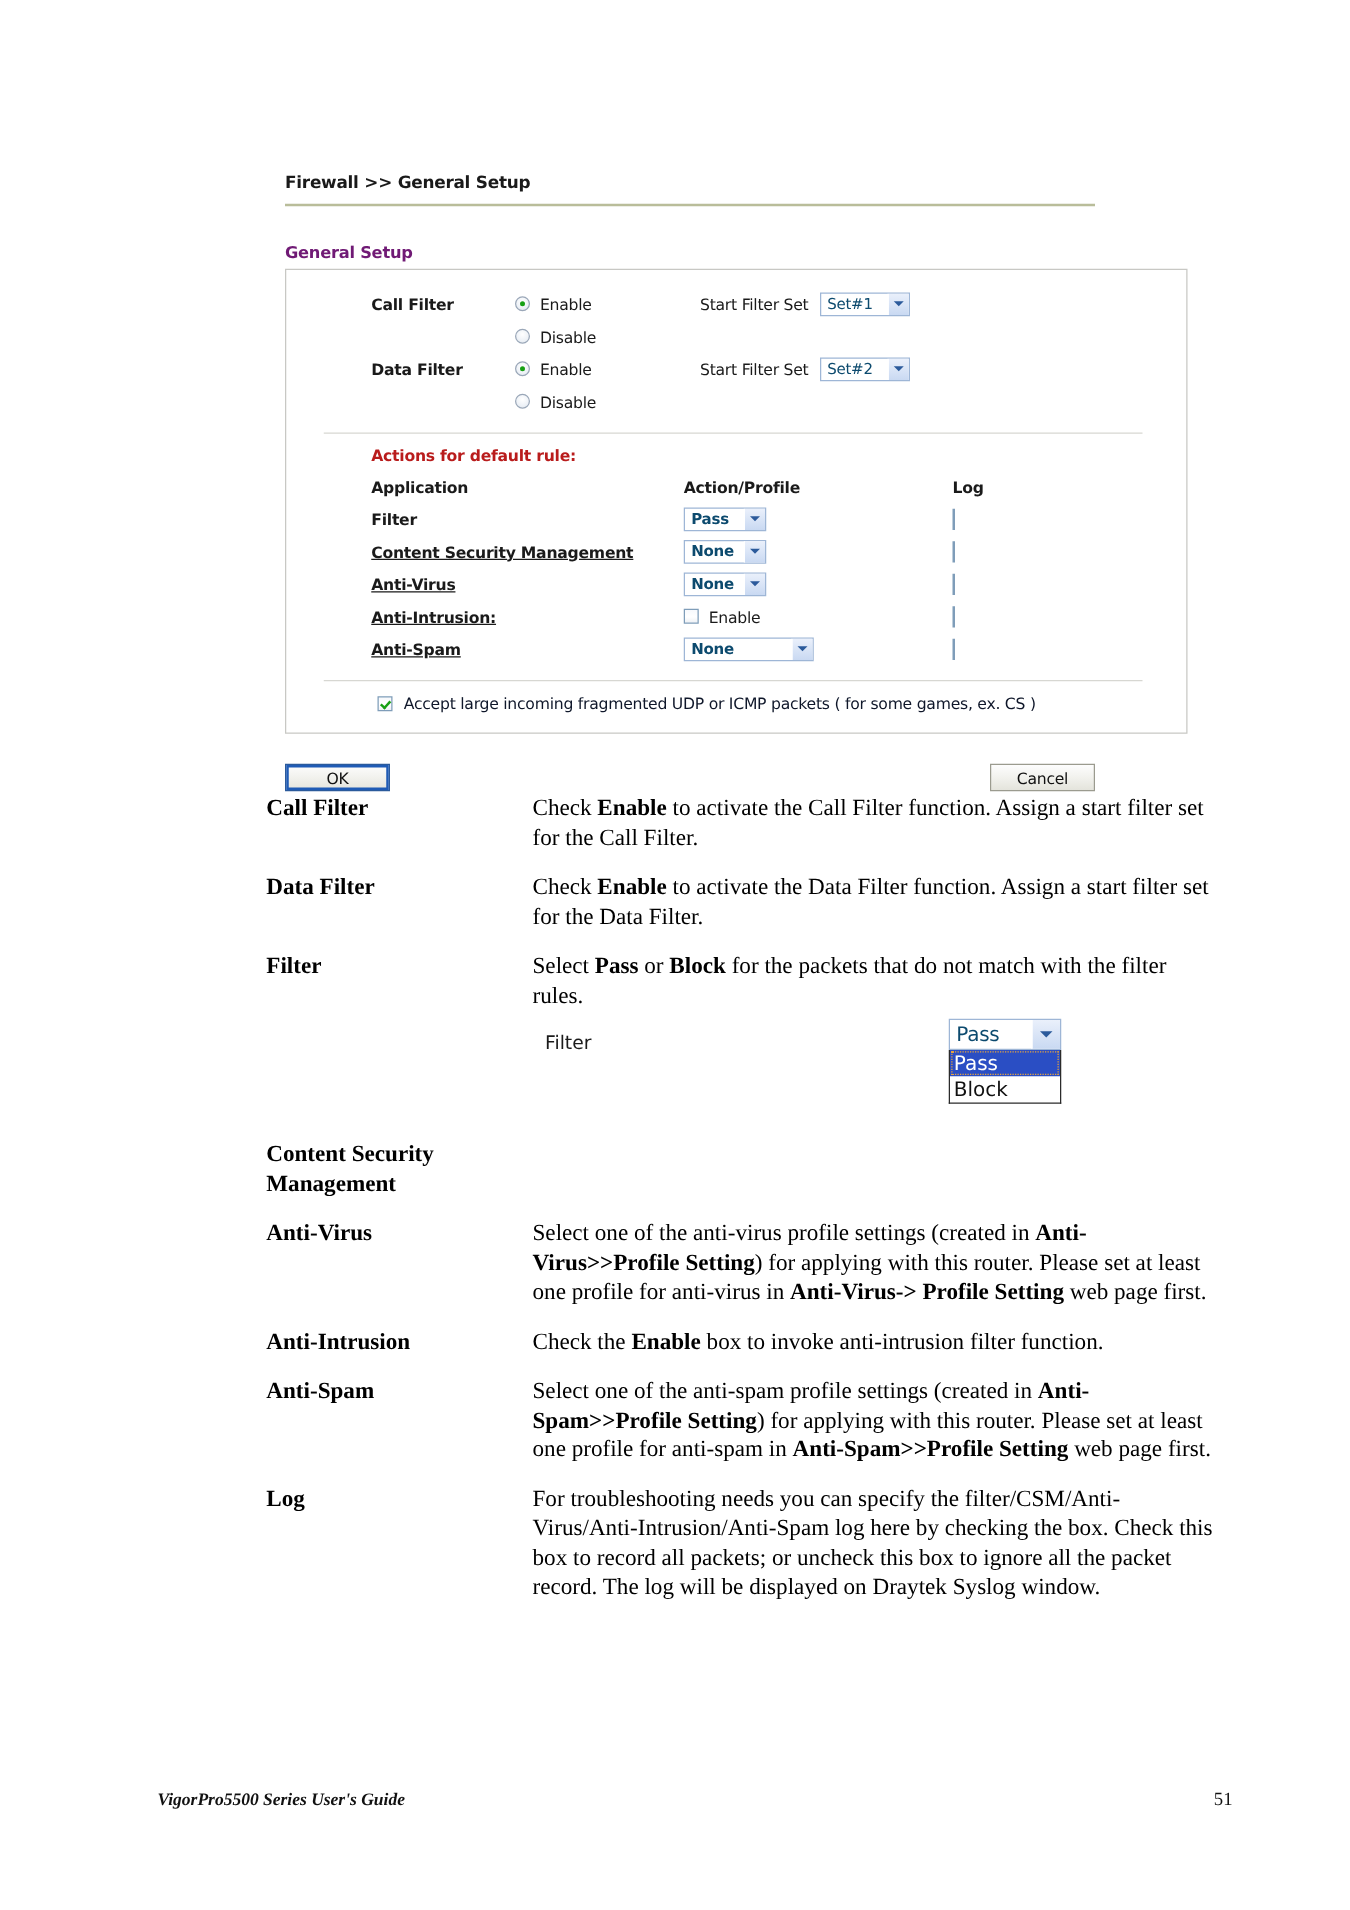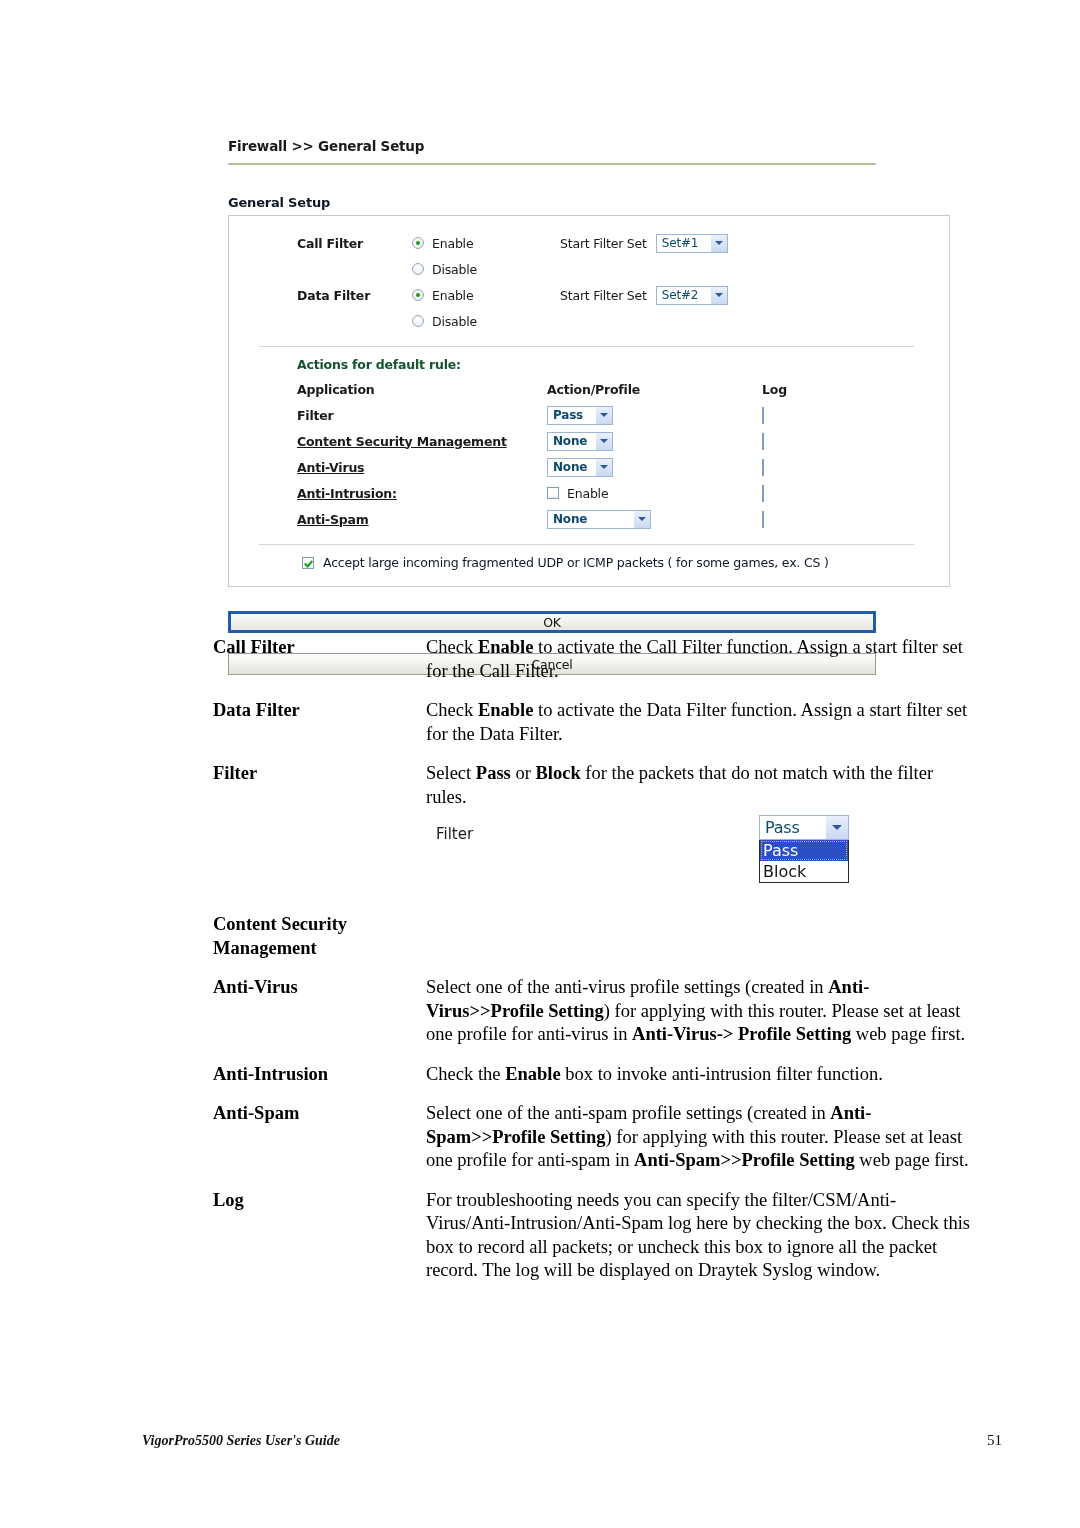--- a/index.html
+++ b/index.html
@@ -42,21 +42,21 @@
     padding-bottom: 9px;
   }
   .breadcrumb-rule {
     border-bottom: 2px solid #b9bd9a;
     margin-bottom: 30px;
   }
 
   .section-title {
     font-size: 13px;
     font-weight: bold;
-    color: #0f172a;
+    color: #701a75;
     letter-spacing: -0.2px;
     margin-bottom: 5px;
   }
 
   .form-box {
     border: 1px solid #c8c8c4;
     background: #ffffff;
     padding: 14px 18px 16px 18px;
     box-sizing: border-box;
     width: 722px;
@@ -153,21 +153,21 @@
 
   .hr-thin {
     border-top: 1px solid #d7d7d2;
     margin: 12px 0 10px 12px;
     width: 655px;
   }
 
   .actions-title {
     font-size: 12.5px;
     font-weight: bold;
-    color: #14532d;
+    color: #b91c1c;
     letter-spacing: -0.2px;
     padding-left: 50px;
     margin-bottom: 4px;
   }
 
   .arow {
     display: flex;
     align-items: center;
     height: 26px;
     padding-left: 50px;
@@ -232,21 +232,20 @@
     color: #0f172a;
     letter-spacing: -0.2px;
   }
 
   
   .btn-row {
     display: flex;
     justify-content: space-between;
     gap: 20px;
     margin-top: 24px;
-    flex-direction: column;
   }
   .btn {
     min-width: 84px;
     height: 22px;
     border: 1px solid #9b9b8f;
     background: linear-gradient(to bottom, #fdfdfd 0%, #f2f2ee 48%, #e4e4dc 100%);
     font-size: 12.5px;
     color: #111;
     display: flex;
     align-items: center;
@@ -340,21 +339,21 @@
   .illus-list .opt.sel {
     background: #2a4ec4;
     color: #ffffff;
     outline: 1px dotted #e8a33d;
     outline-offset: -2px;
   }
 
   
   .footer {
     position: absolute;
-    left: 142px;
+    left: 126px;
     top: 1432px;
     width: 860px;
     display: flex;
     justify-content: space-between;
     align-items: baseline;
   }
   .footer .fl {
     font-family: "Liberation Serif", serif;
     font-style: italic;
     font-weight: bold;

